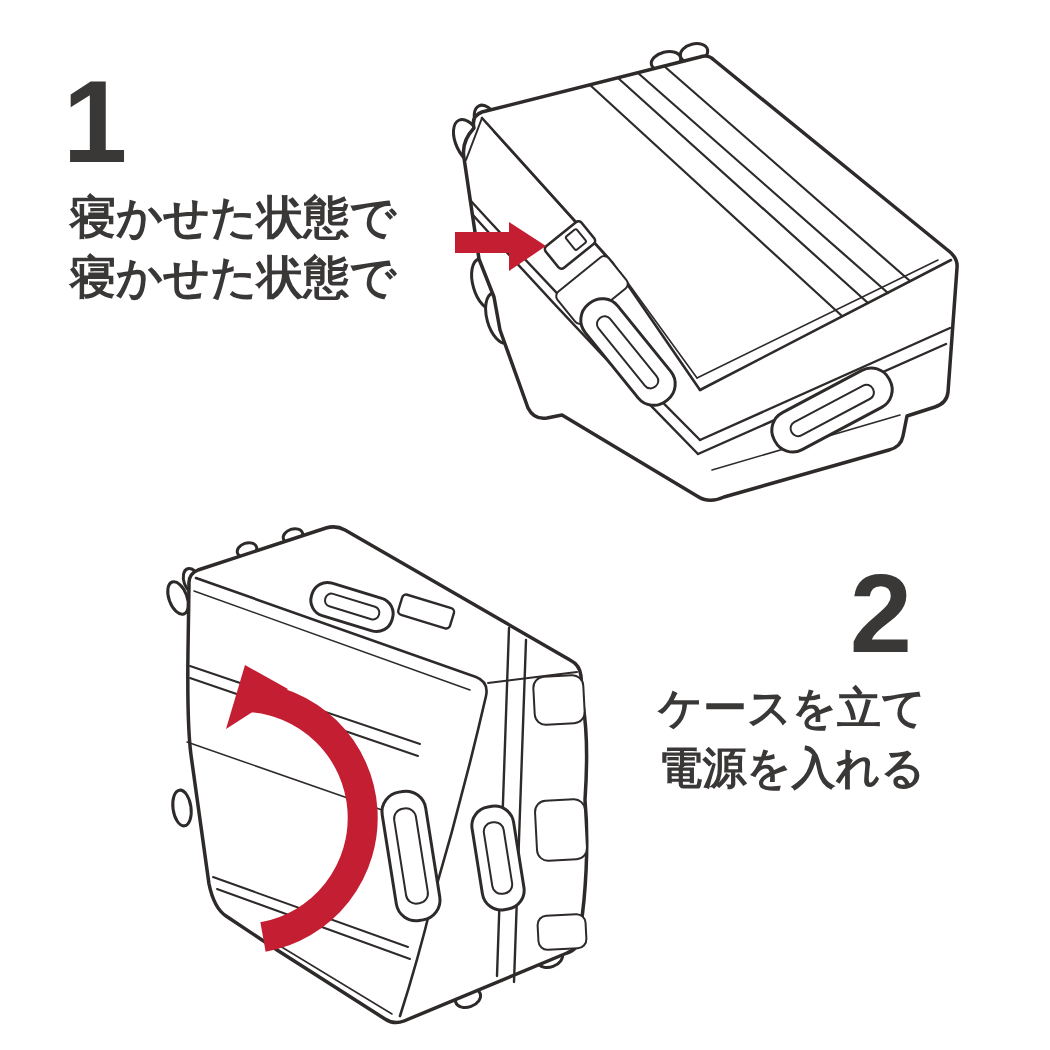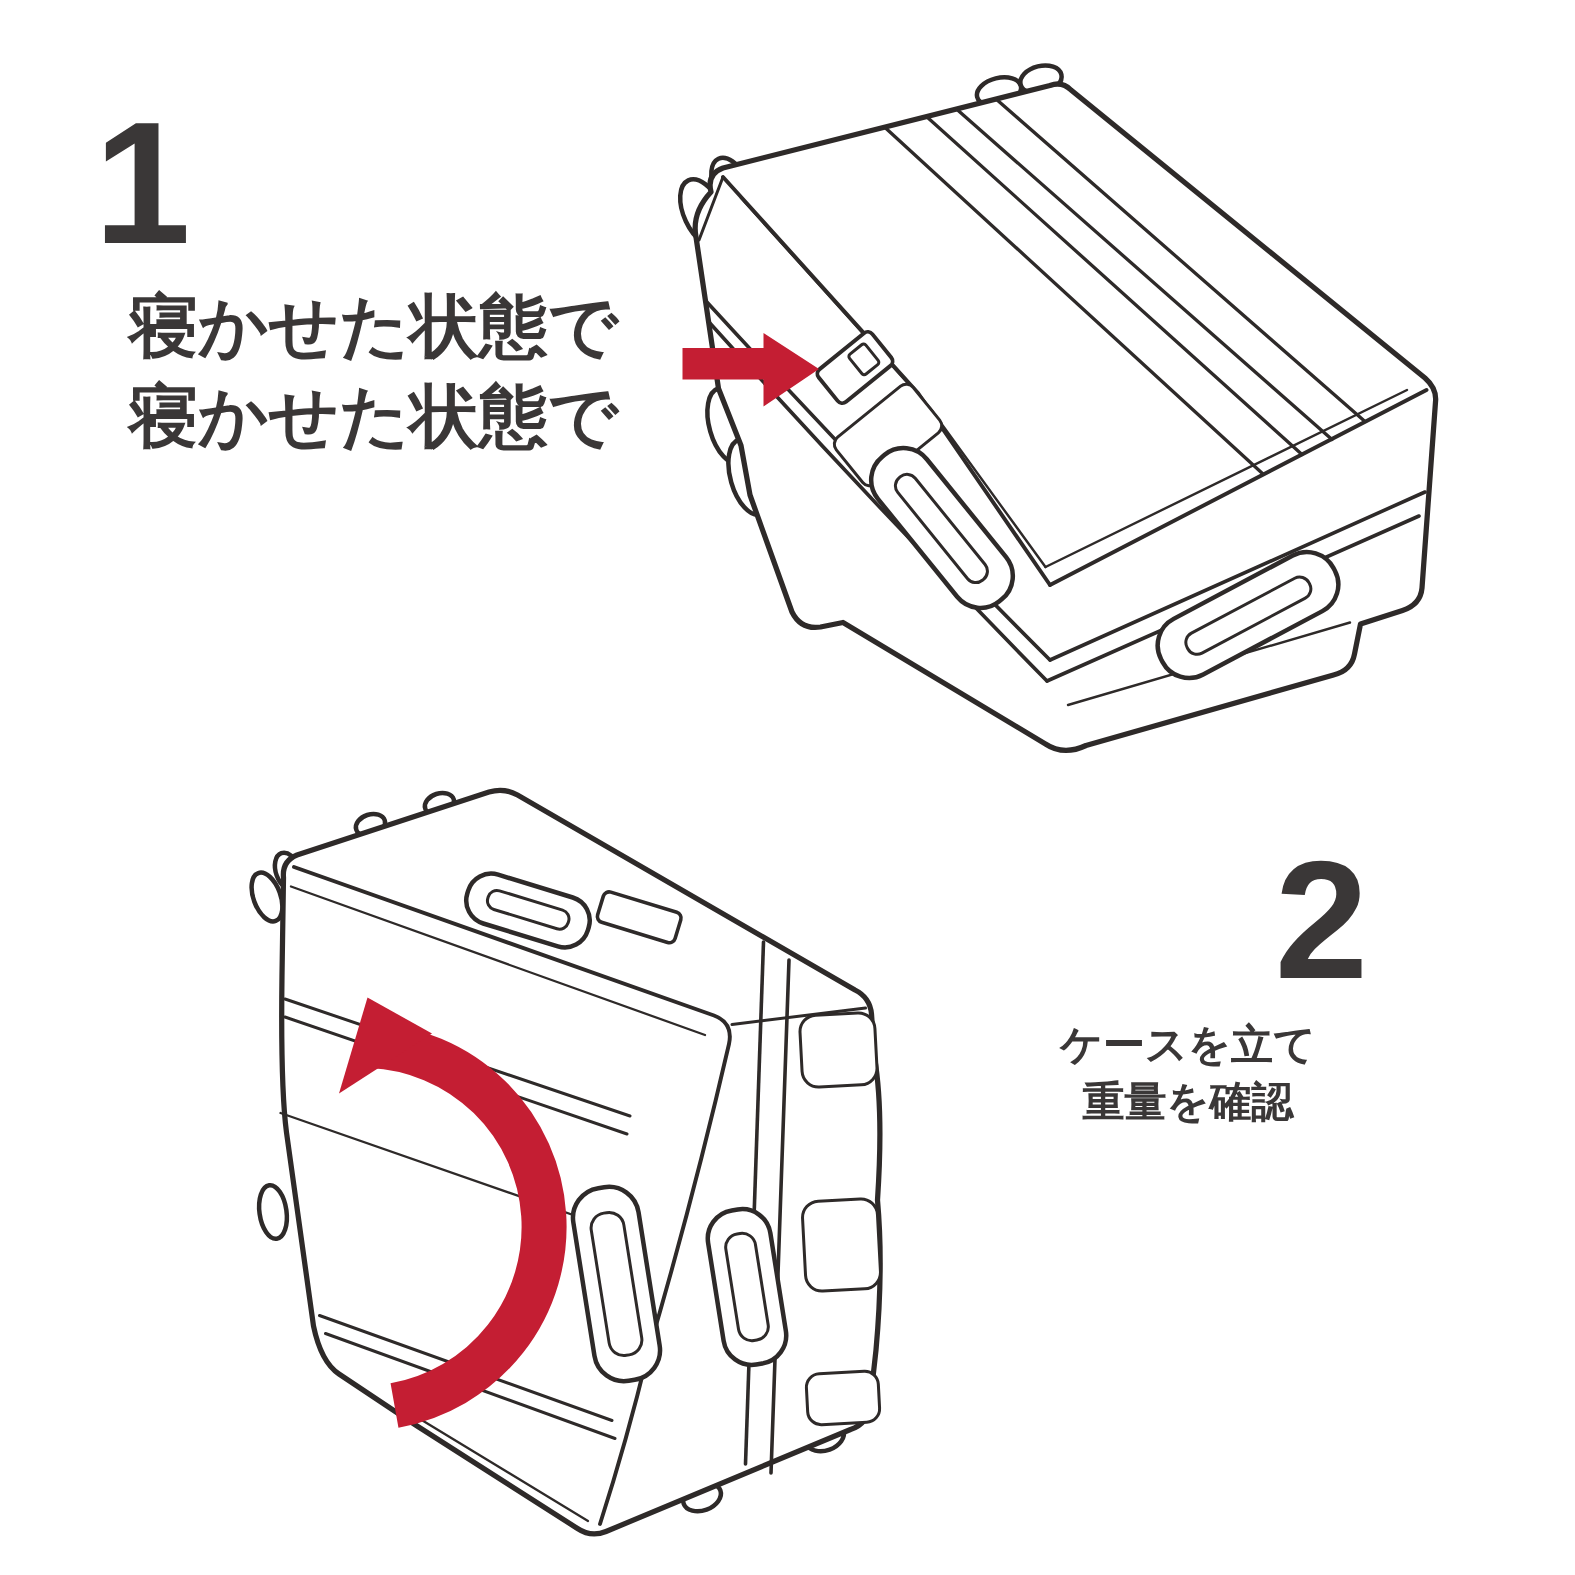--- a/index.html
+++ b/index.html
@@ -24,22 +24,22 @@
     line-height:1;
     text-align:center;
   }
   .num1{left:60px;top:64px;width:70px;font-size:116px;}
   .num2{left:846px;top:558px;width:70px;font-size:112px;}
   .cap{
     position:absolute;
     color:var(--txt);
     font-weight:700;
   }
-  .cap1{left:86px;top:188px;font-size:46px;line-height:1.3;text-align:left;}
-  .cap2{left:640px;top:678px;width:304px;font-size:28px;line-height:1.36;text-align:center;}
+  .cap1{left:70px;top:188px;font-size:46px;line-height:1.3;text-align:left;}
+  .cap2{left:640px;top:678px;width:304px;font-size:44px;line-height:1.36;text-align:center;}
 </style>
 </head>
 <body>
 
 <div class="canvas">
 
   <svg class="art" viewBox="0 0 1050 1050" xmlns="http://www.w3.org/2000/svg">
 
     <g stroke="var(--ink)" fill="#ffffff" stroke-linejoin="round" stroke-linecap="round">
 
@@ -158,16 +158,16 @@
 
   <div class="num num1">1</div>
   <div class="cap cap1">
     <div>寝かせた状態で</div>
     <div>寝かせた状態で</div>
   </div>
 
   <div class="num num2">2</div>
   <div class="cap cap2">
     <div>ケースを立て</div>
-    <div>重量を確認</div>
+    <div>電源を入れる</div>
   </div>
 
 </div>
 
 </body></html>

